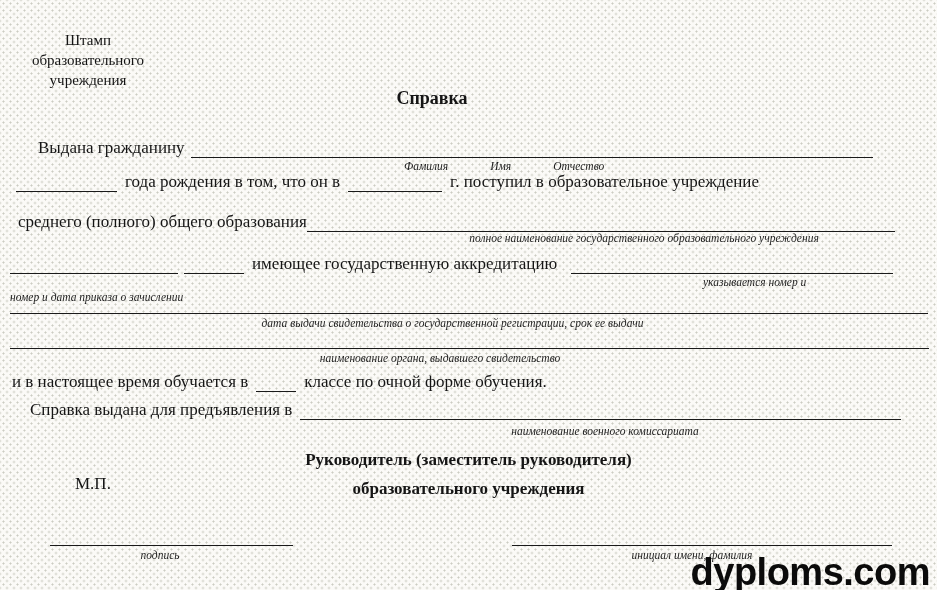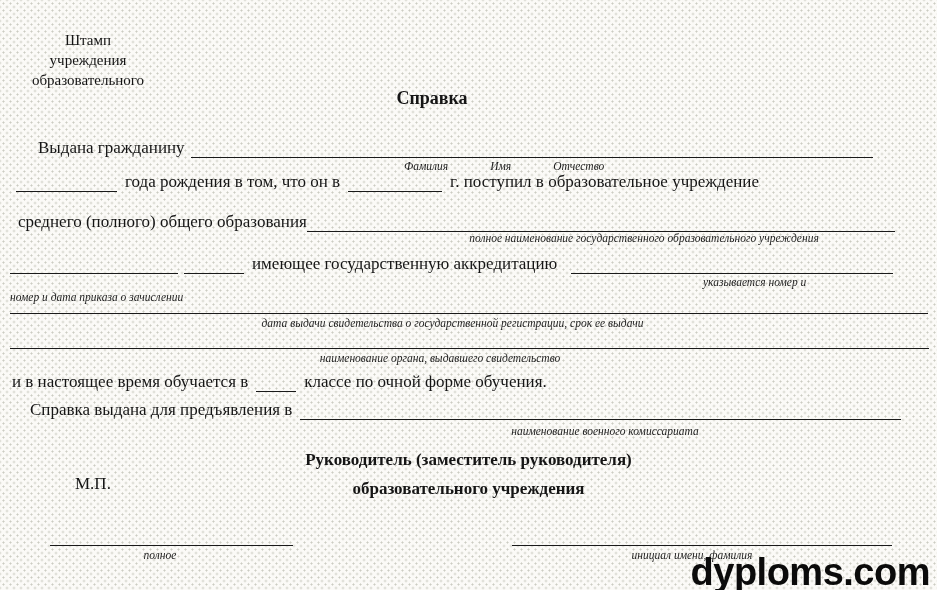--- a/index.html
+++ b/index.html
@@ -37,22 +37,22 @@
   .gap6{margin-left:6px;} .gap8{margin-left:8px;}
   .fiocap{display:flex;gap:42px;align-items:center;}
 </style>
 </head>
 <body>
 
 <div class="page">
 
   <div class="abs stamp" style="left:8px;top:30px;">
     <div>Штамп</div>
+    <div>образовательного</div>
     <div>учреждения</div>
-    <div>образовательного</div>
   </div>
 
   <h1 class="abs title" style="left:352px;top:88px;width:160px;text-align:center;">Справка</h1>
 
   <div class="abs flexline" style="left:38px;top:138px;right:64px;">
     <span class="txt">Выдана гражданину</span>
     <span class="blank grow gap6"></span>
   </div>
   <div class="abs cap fiocap" style="left:404px;top:160px;">
     <span>Фамилия</span>
@@ -100,20 +100,20 @@
   </div>
   <div class="abs cap center" style="left:470px;top:425px;width:270px;">наименование военного комиссариата</div>
 
   <div class="abs center" style="left:0;top:450px;width:937px;">
     <div class="headsig">Руководитель (заместитель руководителя)</div>
     <div class="headsig" style="margin-top:9px;">образовательного учреждения</div>
   </div>
   <div class="abs txt" style="left:75px;top:474px;">М.П.</div>
 
   <div class="abs rule" style="left:50px;top:532px;width:243px;height:13px;"></div>
-  <div class="abs cap center" style="left:50px;top:549px;width:220px;">полное</div>
+  <div class="abs cap center" style="left:50px;top:549px;width:220px;">подпись</div>
 
   <div class="abs rule" style="left:512px;top:532px;width:380px;height:13px;"></div>
   <div class="abs cap center" style="left:512px;top:549px;width:360px;">инициал имени, фамилия</div>
 
   <div class="abs watermark" style="right:7px;top:551px;">dyploms.com</div>
 
 </div>
 
 </body></html>

